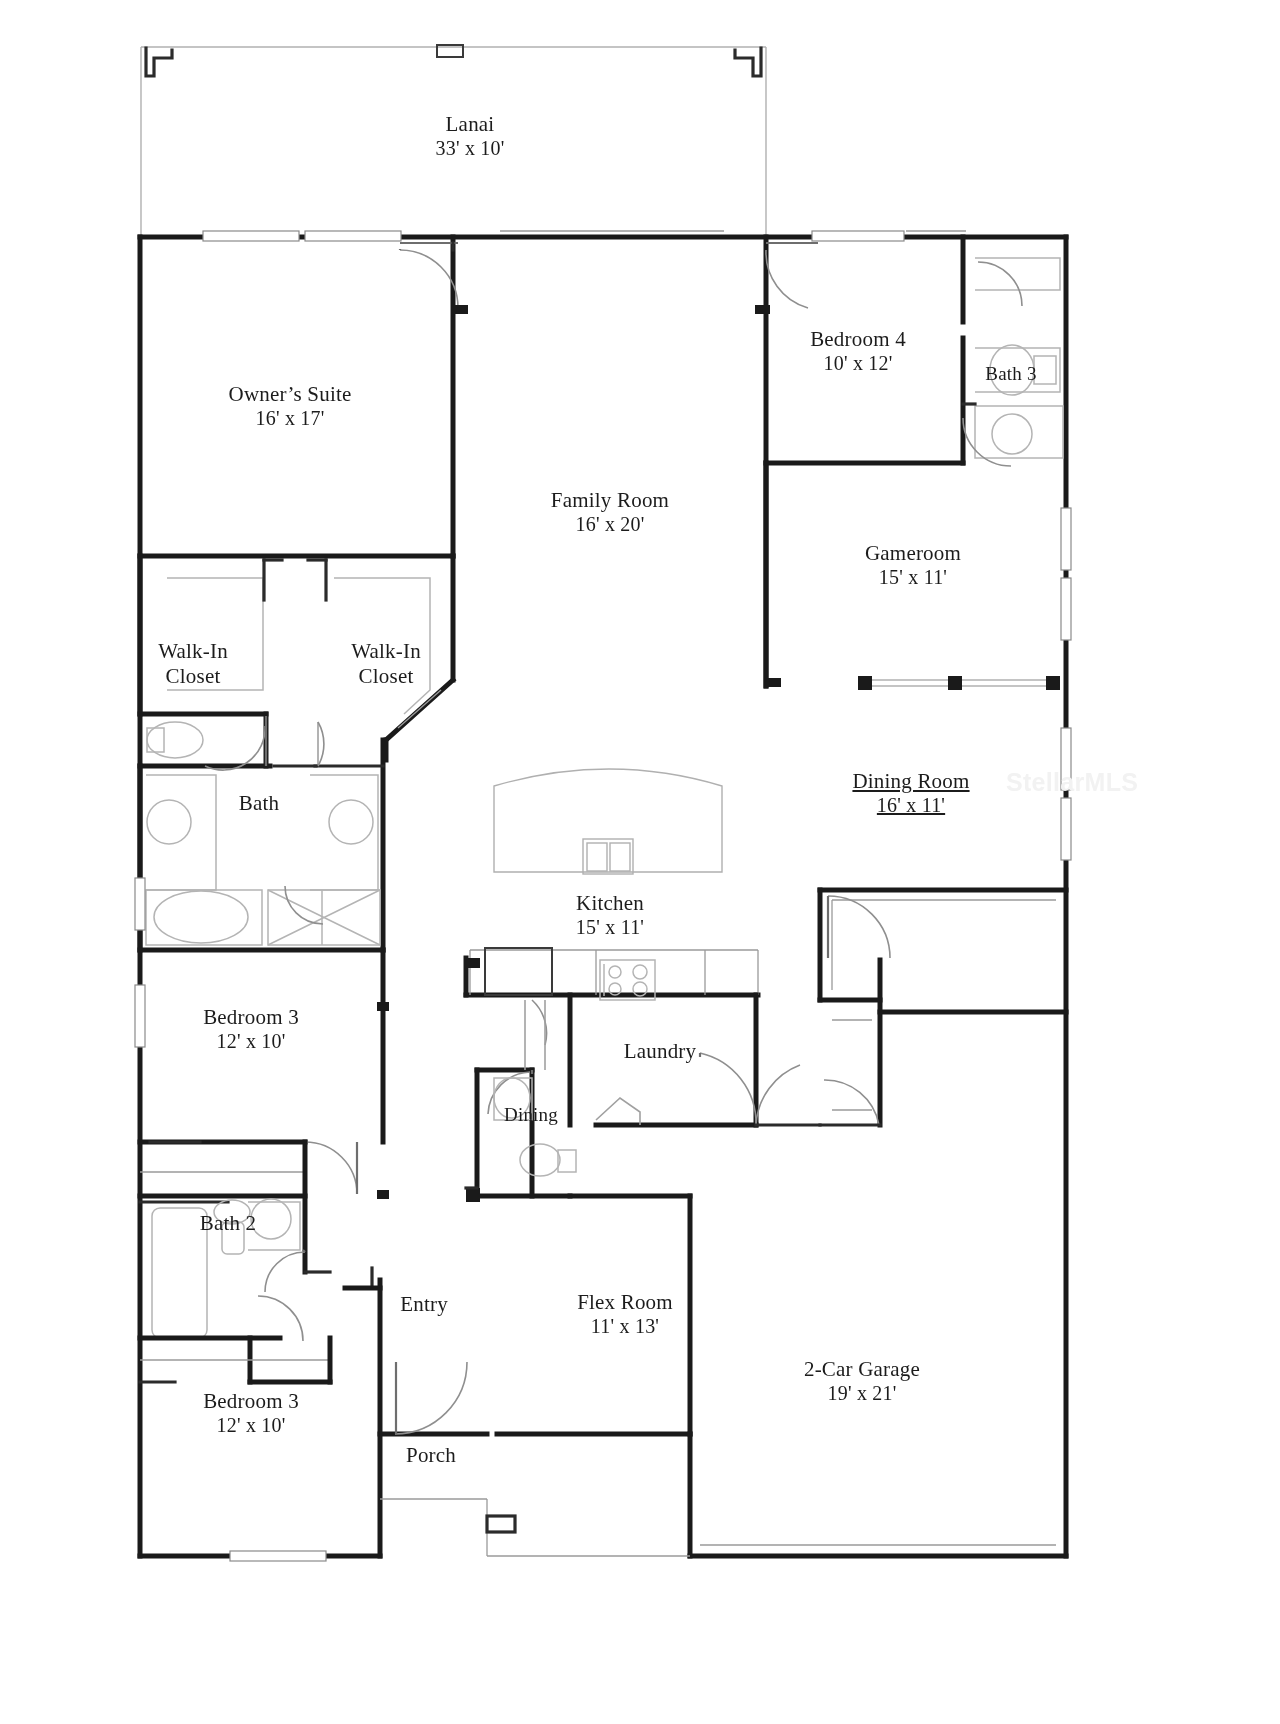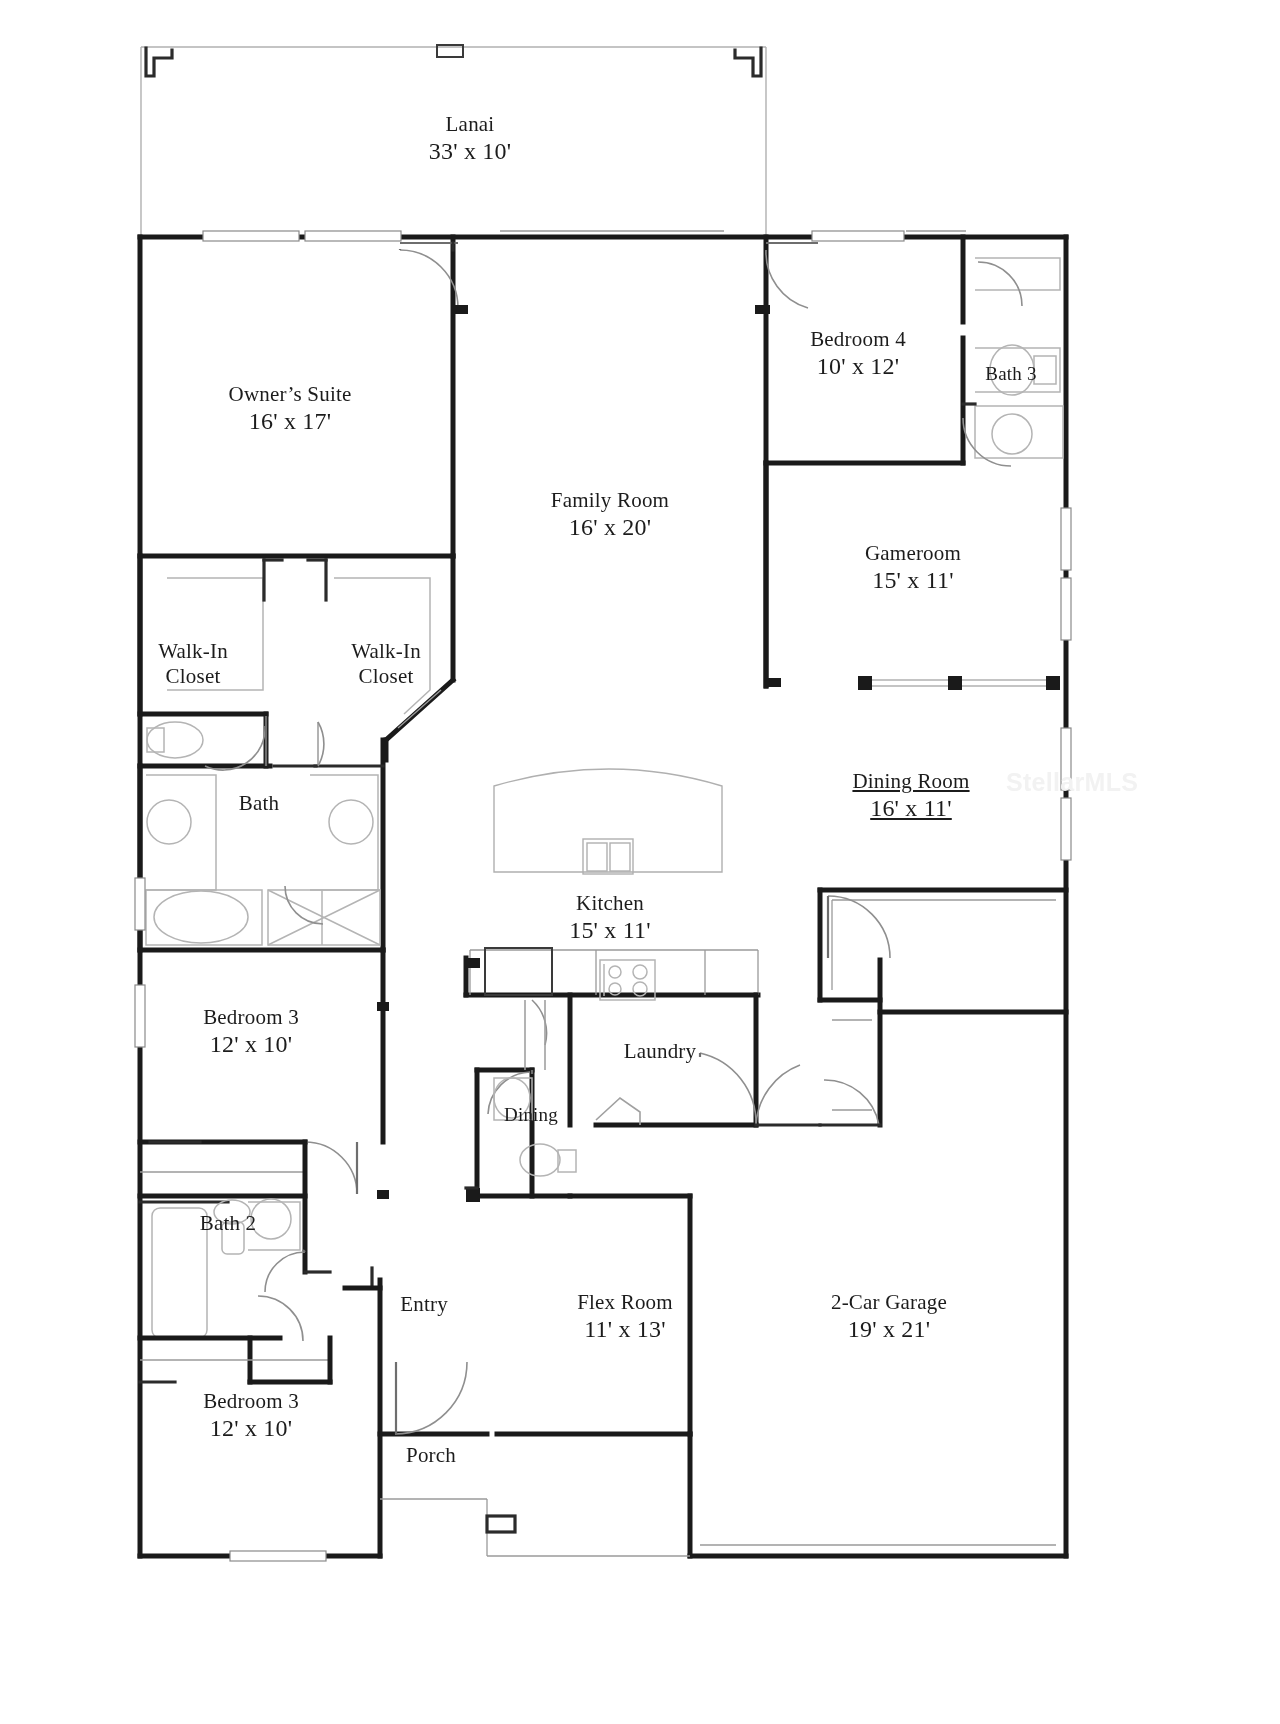--- a/index.html
+++ b/index.html
@@ -48,21 +48,21 @@
     white-space: nowrap;
     pointer-events: none;
   }
   .room-label .rl-name {
     display: block;
     font-size: 21px;
     letter-spacing: 0.2px;
   }
   .room-label .rl-dims {
     display: block;
-    font-size: 24px;
+    font-size: 20px;
     letter-spacing: 0.2px;
   }
   .room-label.small .rl-name { font-size: 19px; }
 
   #watermark {
     position: absolute;
     left: 1006px;
     top: 768px;
     font-family: "Liberation Sans", sans-serif;
     font-size: 25px;
@@ -433,21 +433,21 @@
 
   <div class="room-label" style="left:424px; top:1292px; transform:translate(-50%,0);">
     <span class="rl-name">Entry</span>
   </div>
 
   <div class="room-label" style="left:589px; top:1290px; transform:translate(-50%,0);margin-left:36px;">
     <span class="rl-name">Flex Room</span>
     <span class="rl-dims">11' x 13'</span>
   </div>
 
-  <div class="room-label" style="left:862px; top:1290px; transform:translate(-50%,0);margin-left:27px;">
+  <div class="room-label" style="left:862px; top:1357px; transform:translate(-50%,0);">
     <span class="rl-name">2-Car Garage</span>
     <span class="rl-dims">19' x 21'</span>
   </div>
 
   <div class="room-label" style="left:251px; top:1389px; transform:translate(-50%,0);">
     <span class="rl-name">Bedroom 3</span>
     <span class="rl-dims">12' x 10'</span>
   </div>
 
   <div class="room-label" style="left:431px; top:1443px; transform:translate(-50%,0);">

